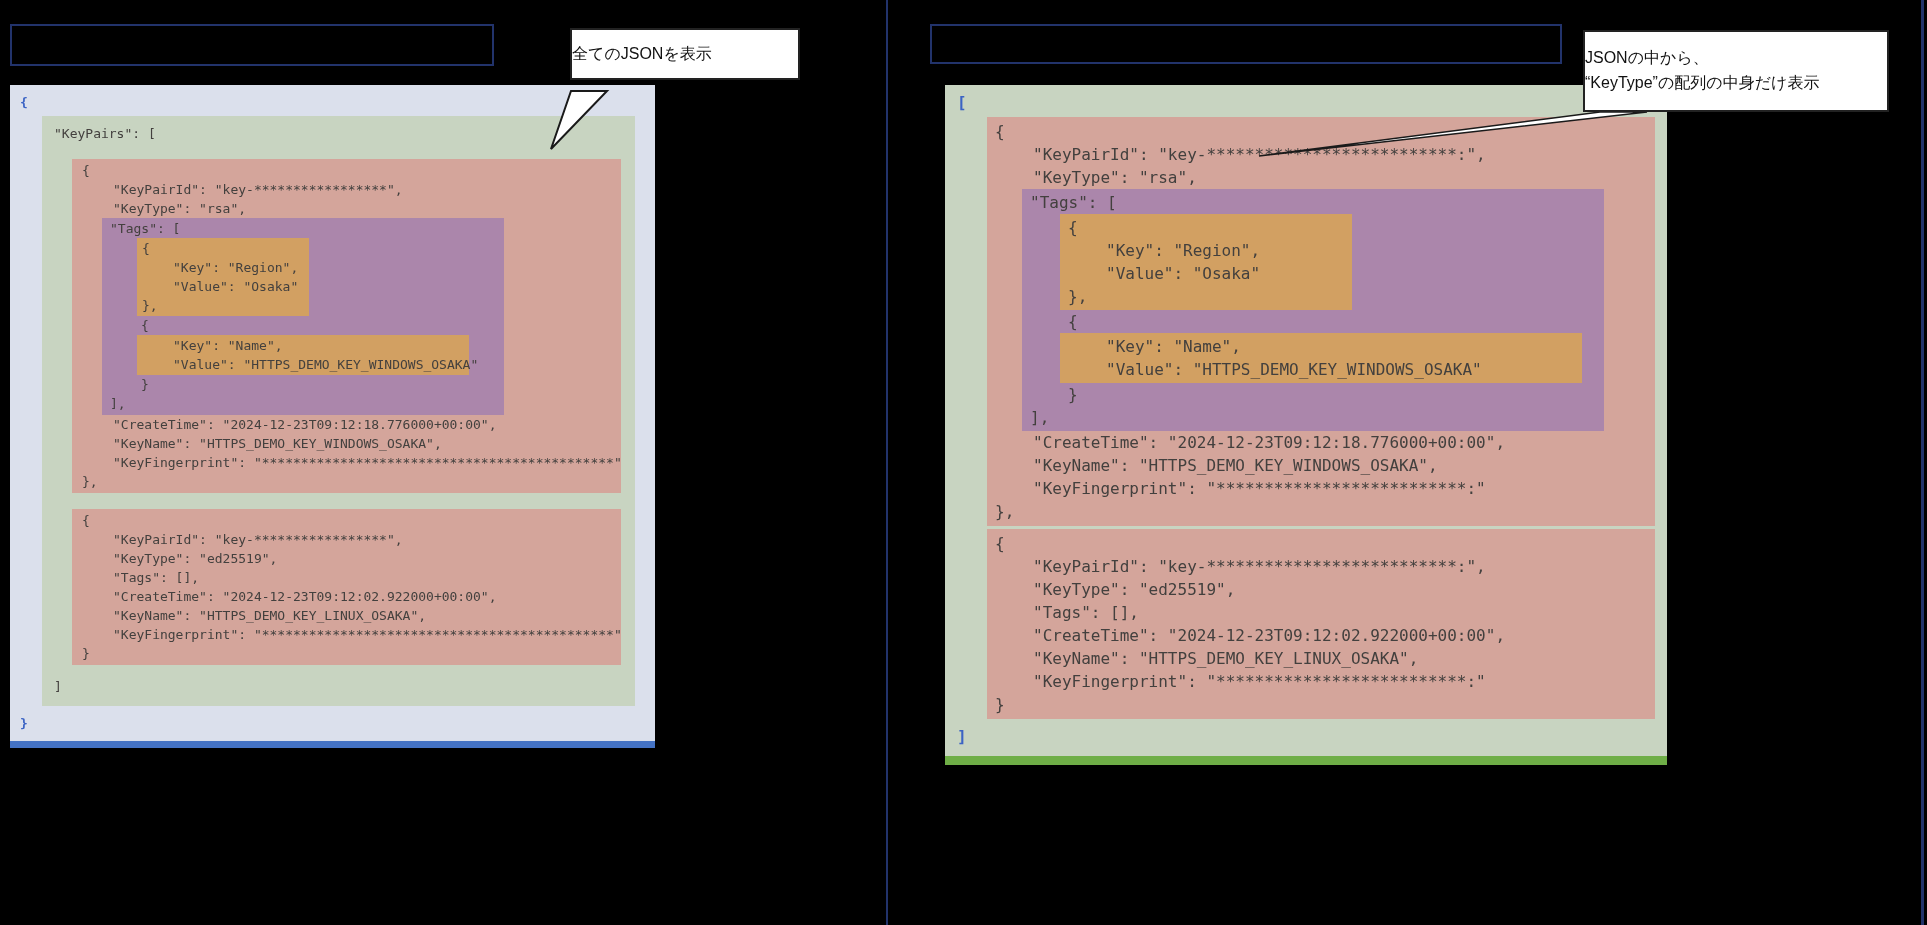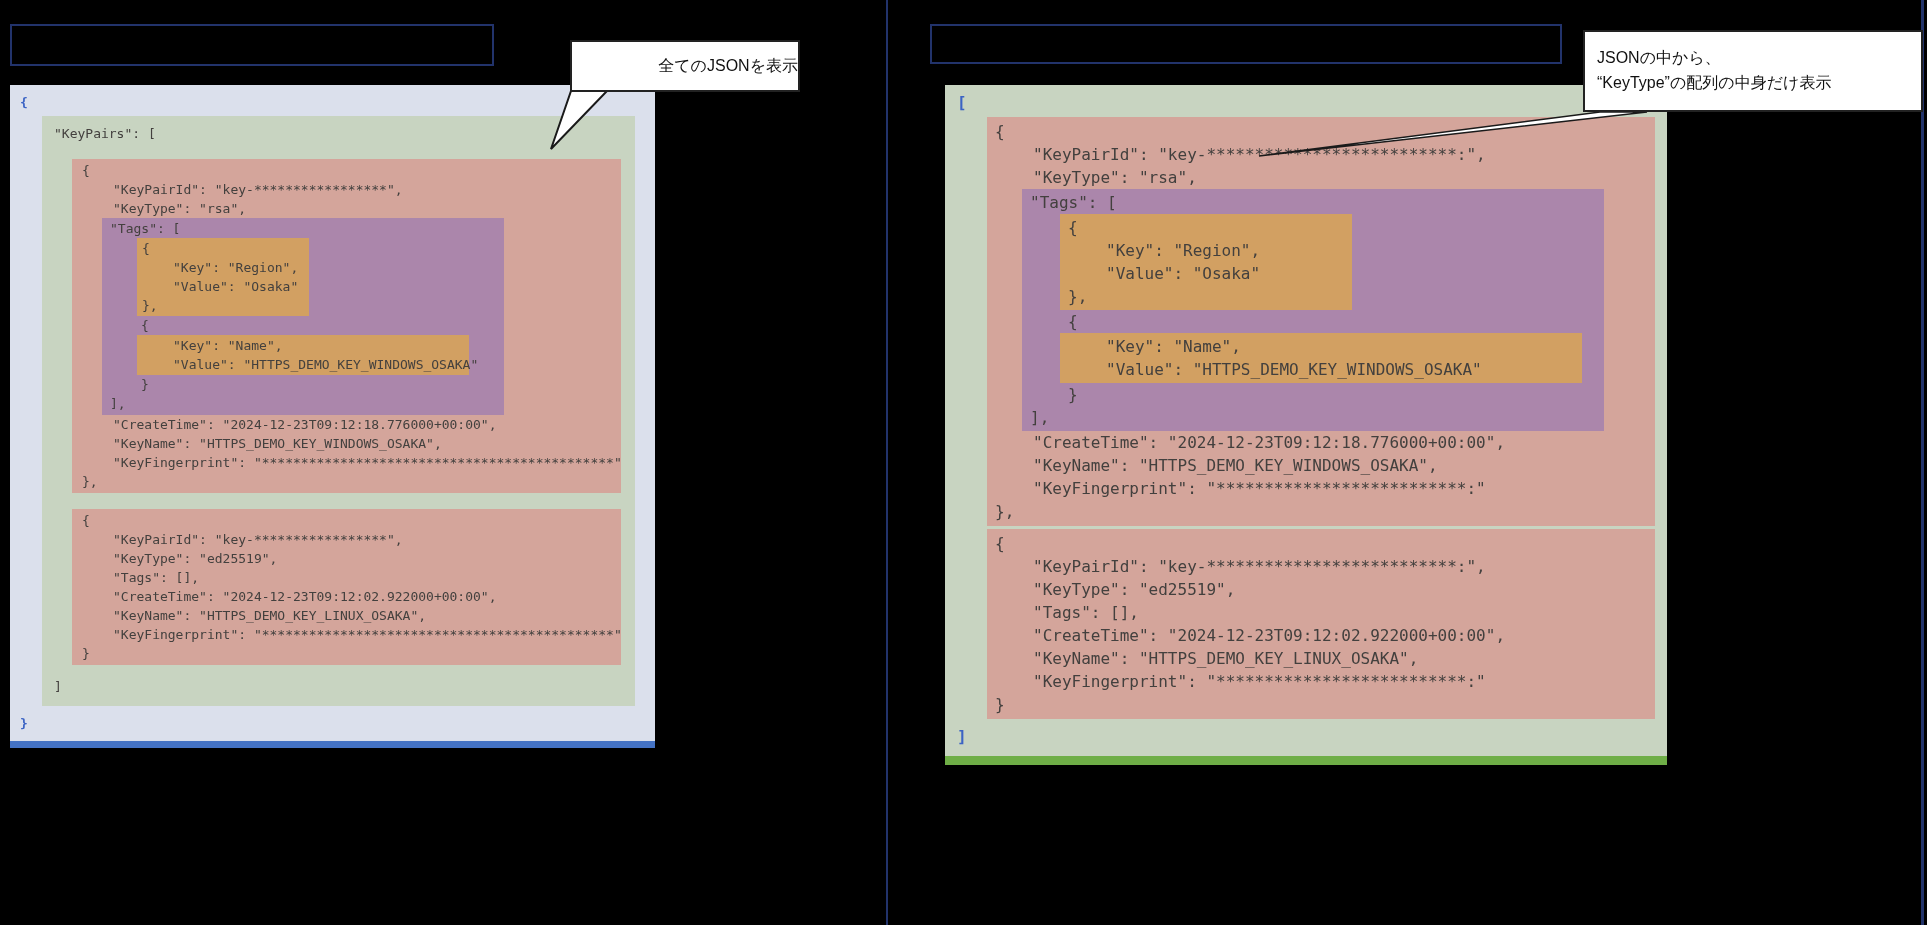--- a/index.html
+++ b/index.html
@@ -47,22 +47,22 @@
   .panelR .orangebox { margin-left:30px; padding:2px 0 2px 8px; }
   .panelR .o1 { width:292px; }
   .panelR .o2 { width:522px; }
 
   .panelL .closer { margin-top:12px; }
   .panelL .rootclose { margin-top:8px; }
   .panelR .rootclose { margin-top:6px; }
 
   .callout { position:absolute; background:#fff; border:2px solid #222; color:#111;
              z-index:6; display:flex; flex-direction:column; justify-content:center; }
-  .calloutL { left:562px; top:40px; width:230px; height:52px; text-align:right; font-size:16px; }
-  .calloutR { left:653px; top:30px; width:340px; min-height:82px; padding:8px 12px; font-size:16px; line-height:1.55; }
+  .calloutL { left:562px; top:28px; width:230px; height:52px; text-align:left; font-size:16px; }
+  .calloutR { left:653px; top:30px; width:306px; min-height:82px; padding:8px 0; font-size:16px; line-height:1.55; }
 
   .beak { position:absolute; z-index:5; }
   .beakL { left:537px; top:89px; }
   .beakR { left:325px; top:110px; }
 </style>
 </head>
 <body>
 
 <div class="vline" id="vline-mid"></div>
 <div class="vline" id="vline-right"></div>

